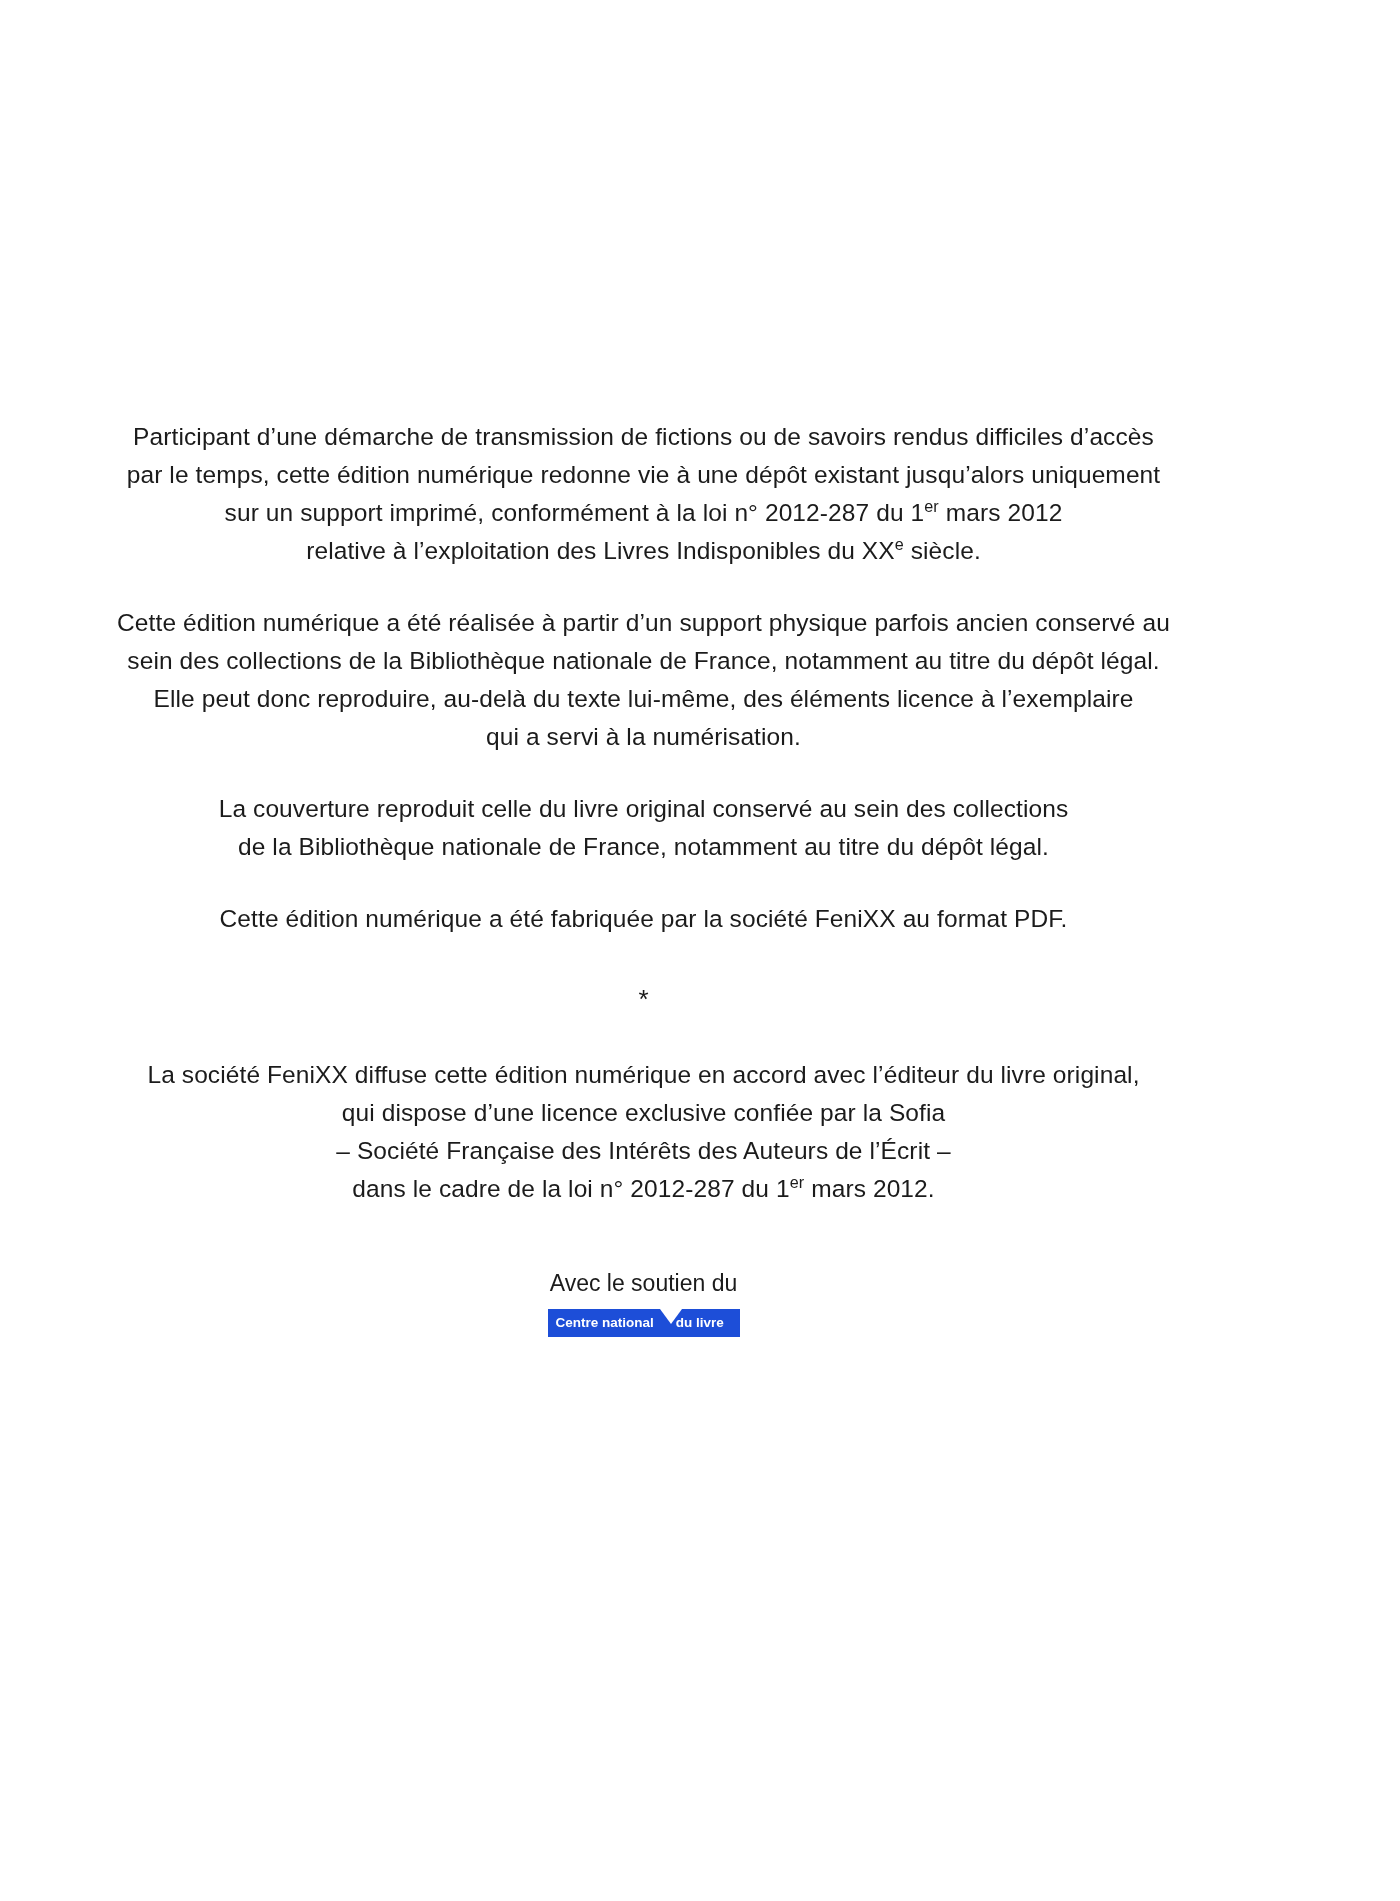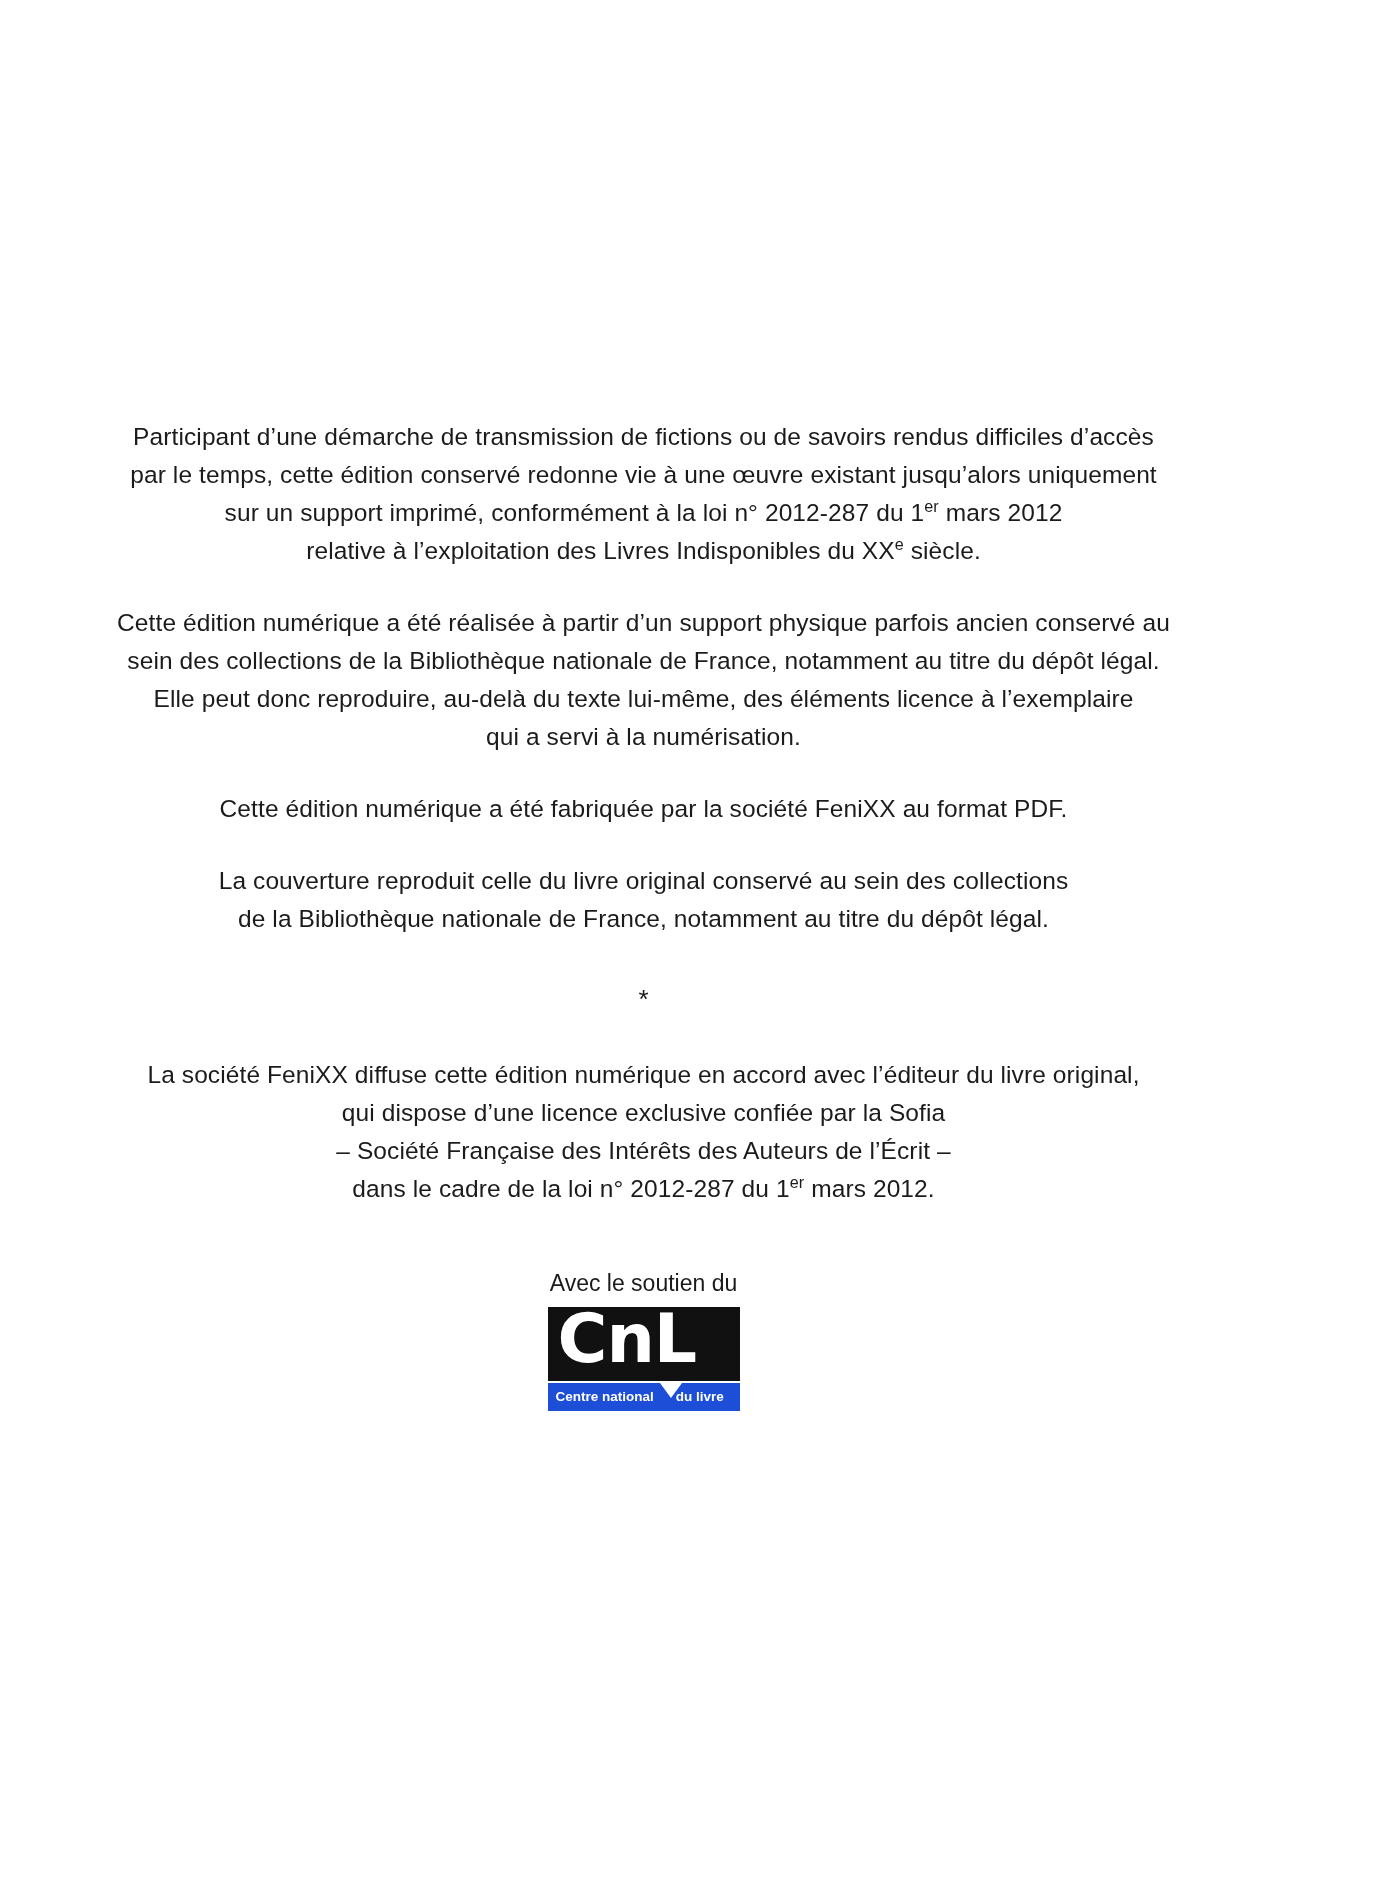--- a/index.html
+++ b/index.html
@@ -134,56 +134,53 @@
   }
 </style>
 </head>
 <body>
 
 <div class="page">
   <div class="content">
 
     <p class="para">
       <span>Participant d’une démarche de transmission de fictions ou de savoirs rendus difficiles d’accès</span><br>
-      <span>par le temps, cette édition conservé redonne vie à une œuvre existant jusqu’alors uniquement</span><br>
+      <span>par le temps, cette édition numérique redonne vie à une dépôt existant jusqu’alors uniquement</span><br>
       <span>sur un support imprimé, conformément à la loi n° 2012-287 du 1<sup>er</sup> mars 2012</span><br>
       <span>relative à l’exploitation des Livres Indisponibles du XX<sup>e</sup> siècle.</span>
     </p>
 
     <p class="para para-gap-big">
       <span>Cette édition numérique a été réalisée à partir d’un support physique parfois ancien conservé au</span><br>
       <span>sein des collections de la Bibliothèque nationale de France, notamment au titre du dépôt légal.</span><br>
       <span>Elle peut donc reproduire, au-delà du texte lui-même, des éléments licence à l’exemplaire</span><br>
       <span>qui a servi à la numérisation.</span>
     </p>
 
     <p class="para para-gap-big">
-      <span>Cette édition numérique a été fabriquée par la société FeniXX au format PDF.</span>
+      <span>La couverture reproduit celle du livre original conservé au sein des collections</span><br>
+      <span>de la Bibliothèque nationale de France, notamment au titre du dépôt légal.</span>
     </p>
 
     <p class="para para-gap-big">
-      <span>La couverture reproduit celle du livre original conservé au sein des collections</span><br>
-      <span>de la Bibliothèque nationale de France, notamment au titre du dépôt légal.</span>
+      <span>Cette édition numérique a été fabriquée par la société FeniXX au format PDF.</span>
     </p>
 
     <div class="asterisk">*</div>
 
     <p class="para" style="margin-top:40px;">
       <span>La société FeniXX diffuse cette édition numérique en accord avec l’éditeur du livre original,</span><br>
       <span>qui dispose d’une licence exclusive confiée par la Sofia</span><br>
       <span>– Société Française des Intérêts des Auteurs de l’Écrit –</span><br>
       <span>dans le cadre de la loi n° 2012-287 du 1<sup>er</sup> mars 2012.</span>
     </p>
 
     <div class="support-block">
       <div class="support-label">Avec le soutien du</div>
       <div class="cnl-logo">
-        <div class="cnl-top">
-          <div class="cnl-letters">CnL</div>
-        </div>
         <div class="cnl-bottom">
           <div class="cnl-sub">
             <span>Centre national</span><span class="gap"></span><span>du livre</span>
           </div>
           <div class="cnl-notch"></div>
         </div>
       </div>
     </div>
 
   </div>

